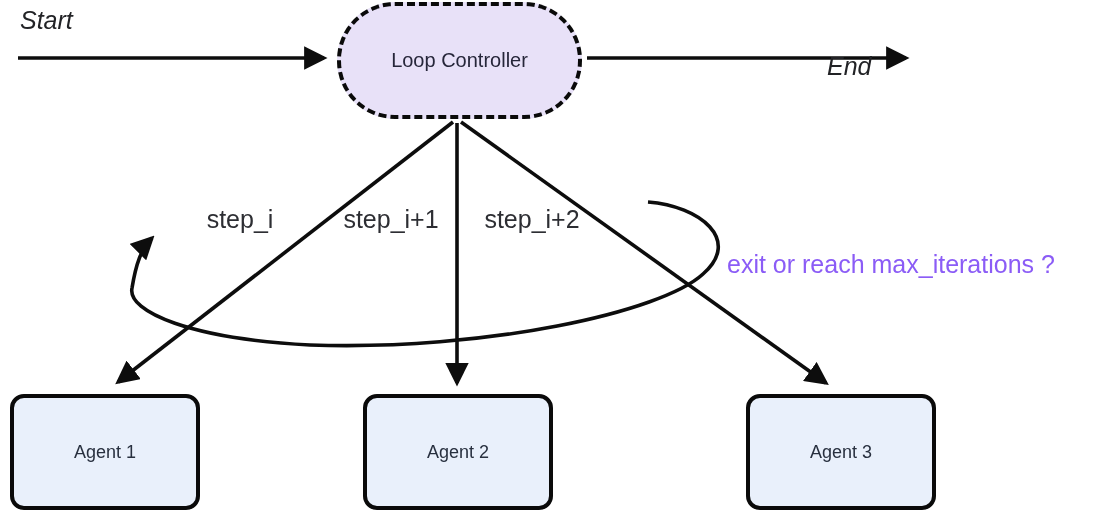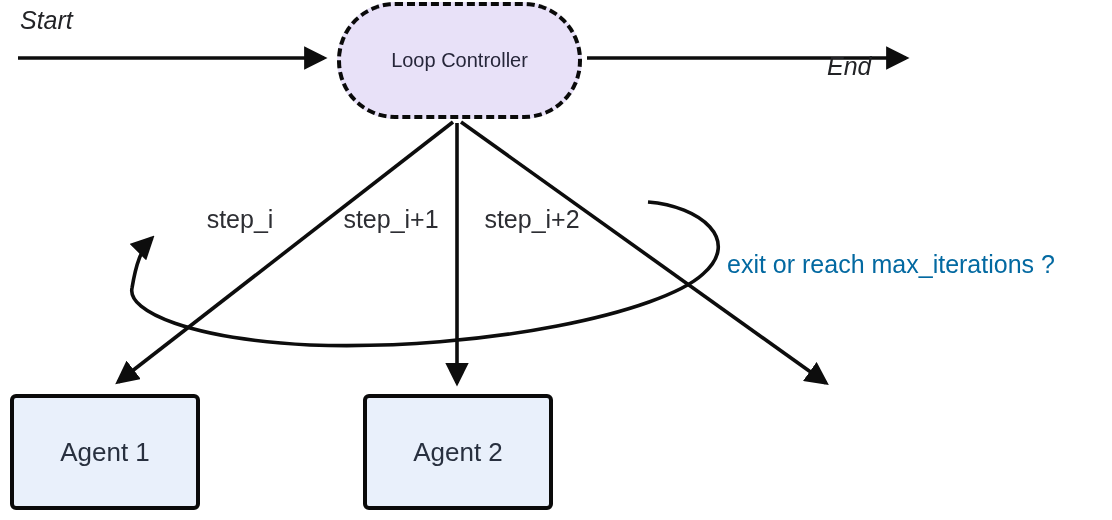--- a/index.html
+++ b/index.html
@@ -42,22 +42,22 @@
     color: #26263a;
   }
   #loop-controller .node-label {
     width: 140px;
   }
   .agent-box {
     top: 394px;
     width: 190px; height: 116px;
     background: #e9f0fb;
     border: 4px solid #0a0a0a;
-    border-radius: 6px;
-    font-size: 26px;
+    border-radius: 14px;
+    font-size: 18px;
     color: #28303f;
   }
   #agent-1 { left: 10px; }
   #agent-2 { left: 363px; text-align: right; }
   #agent-3 { left: 746px; }
   .flow-label {
     position: absolute;
     font-size: 25px;
     color: #222326;
     white-space: nowrap;
@@ -74,21 +74,21 @@
     transform: translateX(-50%);
     z-index: 3;
   }
   #label-step-0 { left: 240px; top: 205px; }
   #label-step-1 { left: 391px; top: 205px; }
   #label-step-2 { left: 532px; top: 205px; }
   #label-loop-condition {
     position: absolute;
     left: 727px; top: 250px;
     font-size: 25px;
-    color: #0369a1;
+    color: #8b5cf6;
     white-space: nowrap;
     z-index: 3;
   }
 </style>
 </head>
 <body>
 
 <div id="canvas">
 
   <svg id="edges" viewBox="0 0 1112 520" xmlns="http://www.w3.org/2000/svg">
@@ -131,14 +131,17 @@
   <div id="label-loop-condition">exit or reach max_iterations ?</div>
 
   <div class="node agent-box" id="agent-1">
     <div>Agent 1</div>
   </div>
 
   <div class="node agent-box" id="agent-2">
     <div>Agent 2</div>
   </div>
 
+  <div class="node agent-box" id="agent-3">
+    <div>Agent 3</div>
+  </div>
 
 </div>
 
 </body></html>

